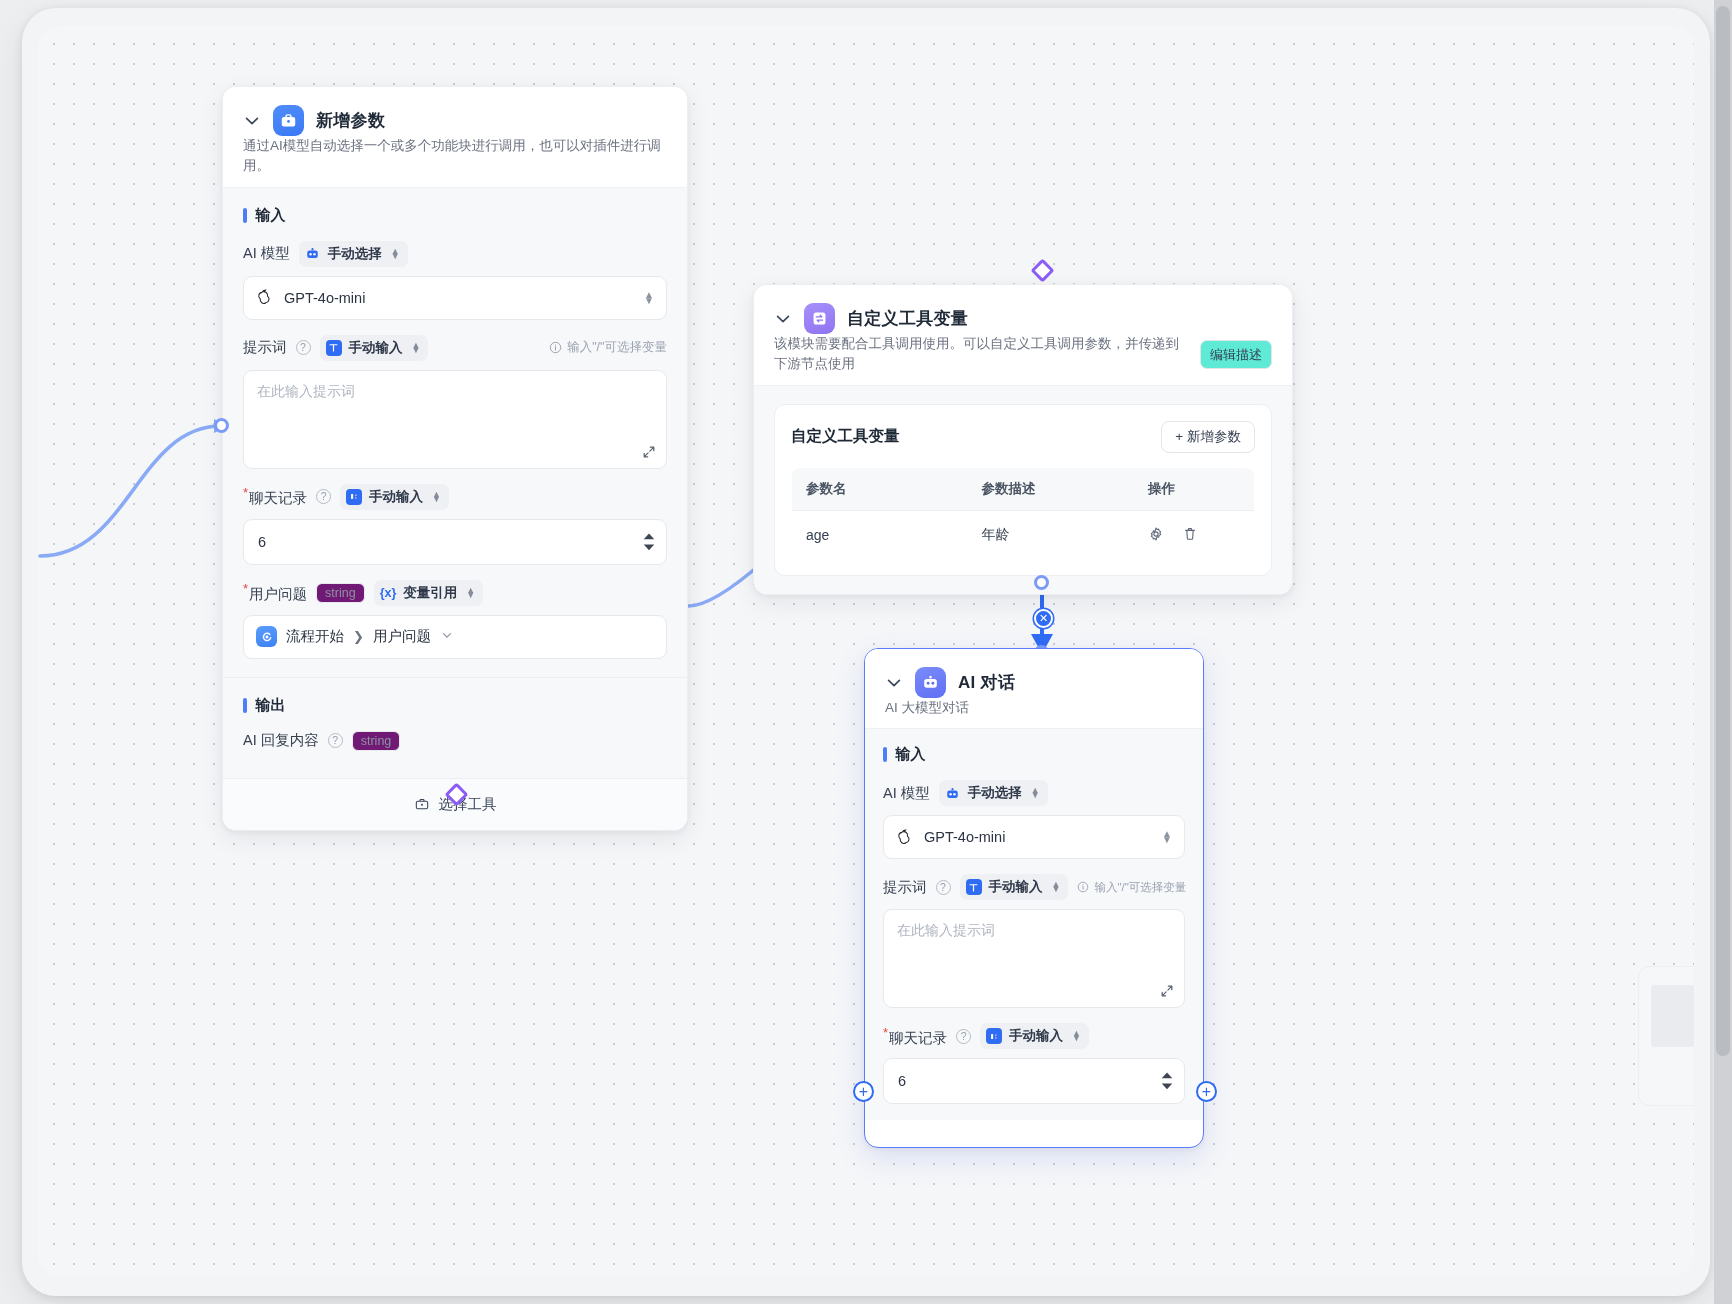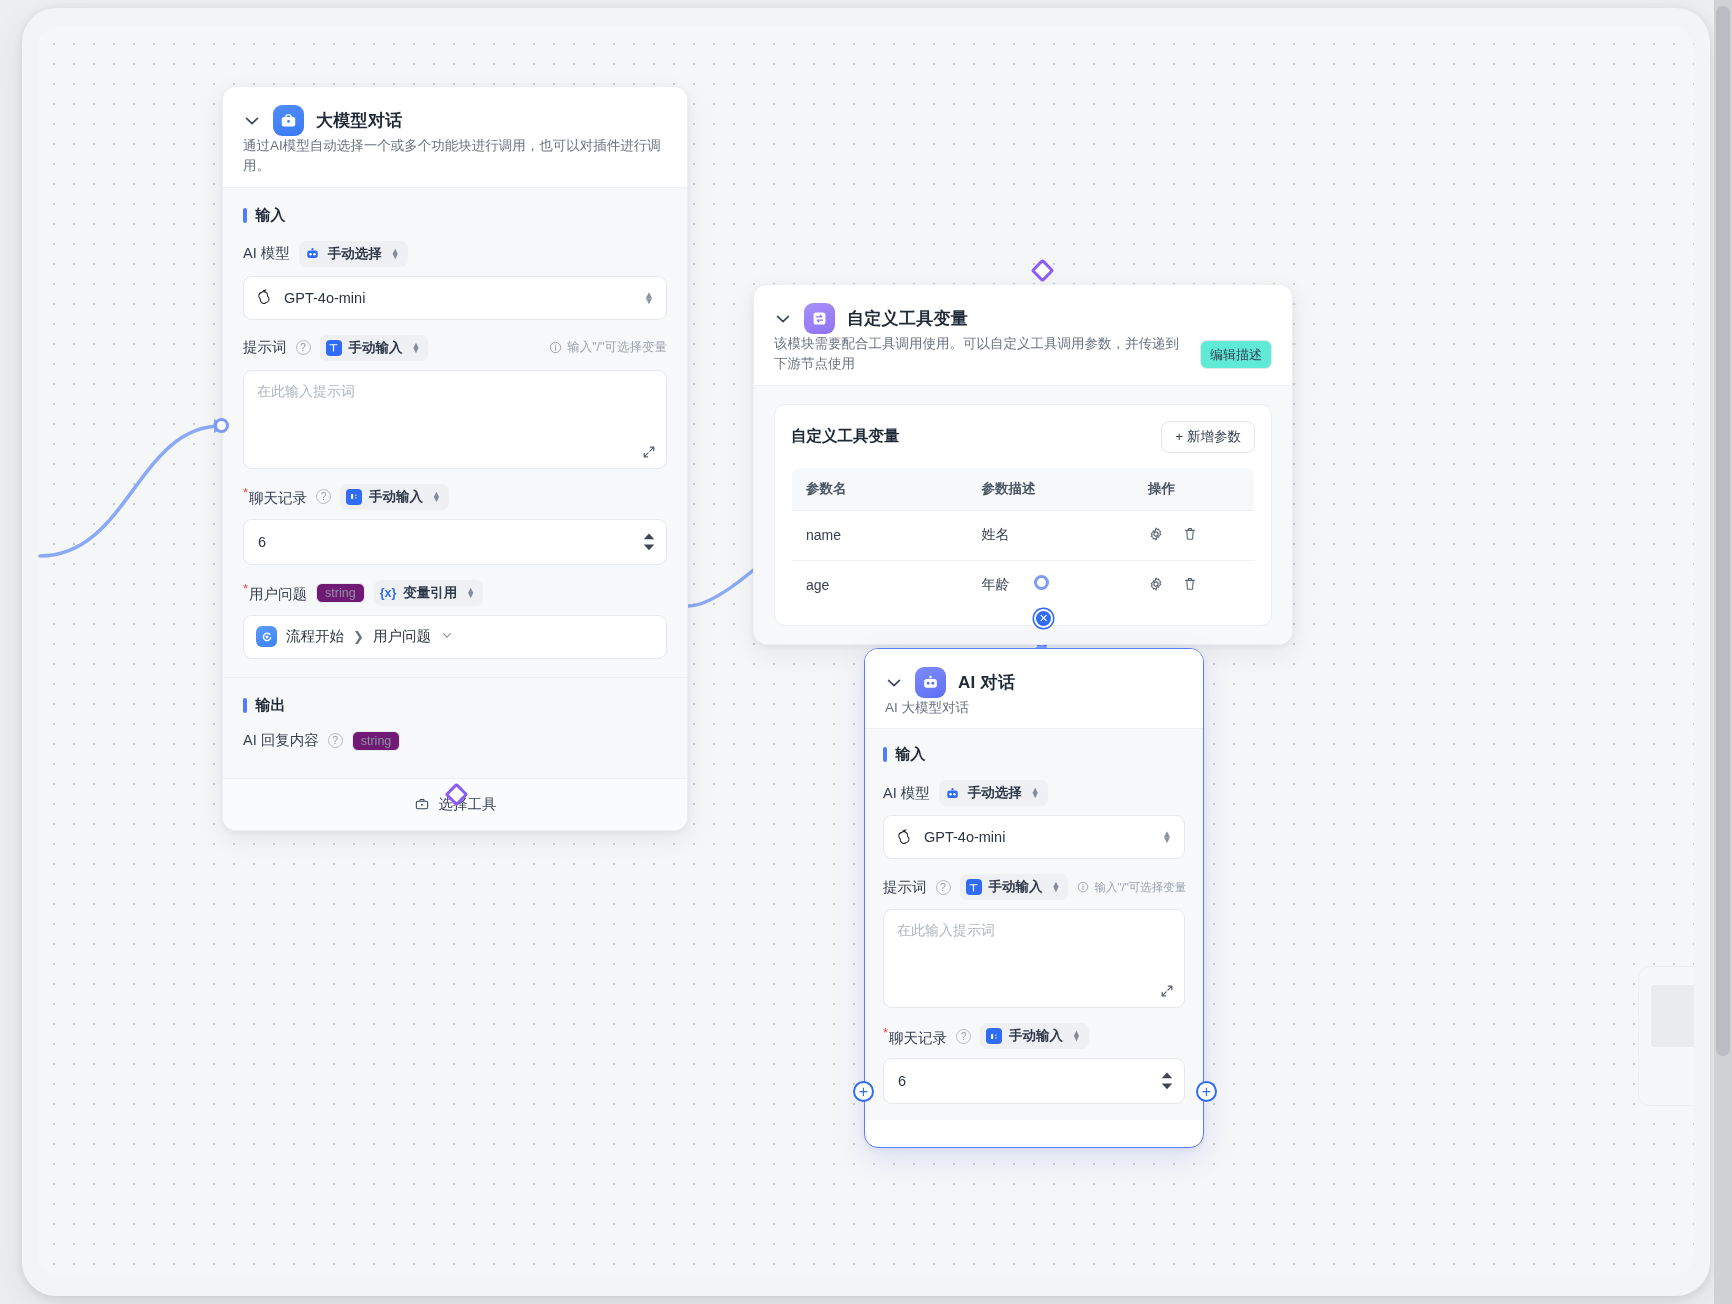--- a/index.html
+++ b/index.html
@@ -288,21 +288,21 @@
                 <path d="M4 7l6 6 6-6" fill="none" stroke="#3d4a5c" stroke-width="1.9" stroke-linecap="round" stroke-linejoin="round"></path>
               </svg>
           </span>
           <span class="node-icon ic-tool">
             <svg viewBox="0 0 24 24" width="19" height="19">
               <rect x="3.5" y="7.5" width="17" height="12" rx="2.6" fill="#fff"></rect>
               <path d="M9 7.5V6.3c0-.8.6-1.4 1.4-1.4h3.2c.8 0 1.4.6 1.4 1.4v1.2" fill="none" stroke="#fff" stroke-width="1.8" stroke-linecap="round"></path>
               <circle cx="12" cy="13.2" r="1.7" fill="#3a79f5"></circle>
             </svg>
           </span>
-          <span class="node-title">大模型对话</span>
+          <span class="node-title">新增参数</span>
         </div>
         <div class="node-desc">通过AI模型自动选择一个或多个功能块进行调用，也可以对插件进行调用。</div>
       </div>
 
       <div class="section">
         <div class="sec-title">
           <span class="sec-bar"></span>
           <span>输入</span>
         </div>
 
@@ -490,39 +490,20 @@
           </div>
           <table class="vars">
             <thead>
               <tr>
                 <th style="width:38%">参数名</th>
                 <th style="width:36%">参数描述</th>
                 <th>操作</th>
               </tr>
             </thead>
             <tbody>
-              <tr>
-                <td>name</td>
-                <td>姓名</td>
-                <td>
-                  <span class="op-cell">
-                    <span>
-                      <svg viewBox="0 0 20 20" width="16" height="16">
-                          <circle cx="10" cy="10" r="2.6" fill="none" stroke="#5a6474" stroke-width="1.4"></circle>
-                          <path d="M10 2.4l1.2 1.9 2.2-.4.5 2.2 2 .9-1.1 1.9 1.1 1.9-2 .9-.5 2.2-2.2-.4L10 17.6l-1.2-1.9-2.2.4-.5-2.2-2-.9 1.1-1.9-1.1-1.9 2-.9.5-2.2 2.2.4z" fill="none" stroke="#5a6474" stroke-width="1.3" stroke-linejoin="round"></path>
-                        </svg>
-                    </span>
-                    <span>
-                      <svg viewBox="0 0 20 20" width="16" height="16">
-                          <path d="M4.5 5.5h11M8 5.5V4.2c0-.5.4-.9.9-.9h2.2c.5 0 .9.4.9.9v1.3M6 5.5l.7 10c0 .6.5 1 1 1h4.6c.6 0 1-.4 1-1l.7-10" fill="none" stroke="#5a6474" stroke-width="1.35" stroke-linecap="round" stroke-linejoin="round"></path>
-                        </svg>
-                    </span>
-                  </span>
-                </td>
-              </tr>
               <tr>
                 <td>age</td>
                 <td>年龄</td>
                 <td>
                   <span class="op-cell">
                     <span>
                       <svg viewBox="0 0 20 20" width="16" height="16">
                           <circle cx="10" cy="10" r="2.6" fill="none" stroke="#5a6474" stroke-width="1.4"></circle>
                           <path d="M10 2.4l1.2 1.9 2.2-.4.5 2.2 2 .9-1.1 1.9 1.1 1.9-2 .9-.5 2.2-2.2-.4L10 17.6l-1.2-1.9-2.2.4-.5-2.2-2-.9 1.1-1.9-1.1-1.9 2-.9.5-2.2 2.2.4z" fill="none" stroke="#5a6474" stroke-width="1.3" stroke-linejoin="round"></path>
                         </svg>

